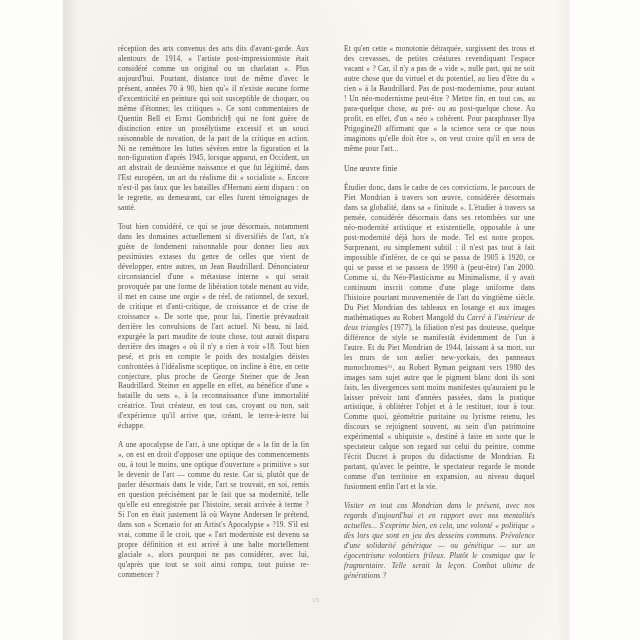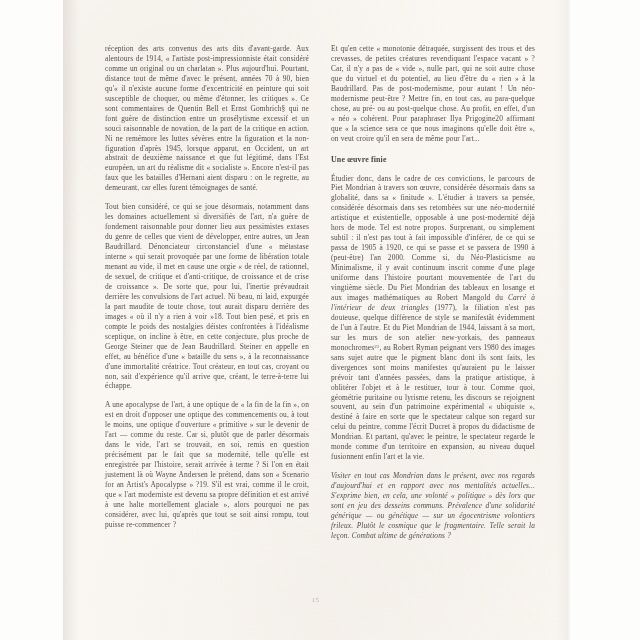--- a/index.html
+++ b/index.html
@@ -55,41 +55,42 @@
     width: 430px;     
     height: 540px;
   }
   .columns {
     display: flex;
     gap: 22px;
     align-items: flex-start;
   }
   .col {
     width: 204px;
+    margin-left: 13px;
   }
   p.para {
     margin: 0 0 9px 0;
     font-size: 7.4px;
     line-height: 9.95px;
     text-align: justify;
     text-justify: inter-word;
     color: #534c48;
     letter-spacing: 0.12px;
     word-spacing: 0.2px;
     hyphens: manual;
   }
   p.para.tight {
     margin-bottom: 0;
     font-style: italic;
   }
   h2.subhead {
     margin: 11px 0 9px 0;
     font-size: 7.9px;
     line-height: 10px;
-    font-weight: bold;
+    font-weight: normal;
     color: #4a443f;
     letter-spacing: 0.15px;
   }
   .it {
     font-style: italic;
   }
   sup.fn {
     font-size: 5px;
     vertical-align: 2.2px;
     line-height: 0;

